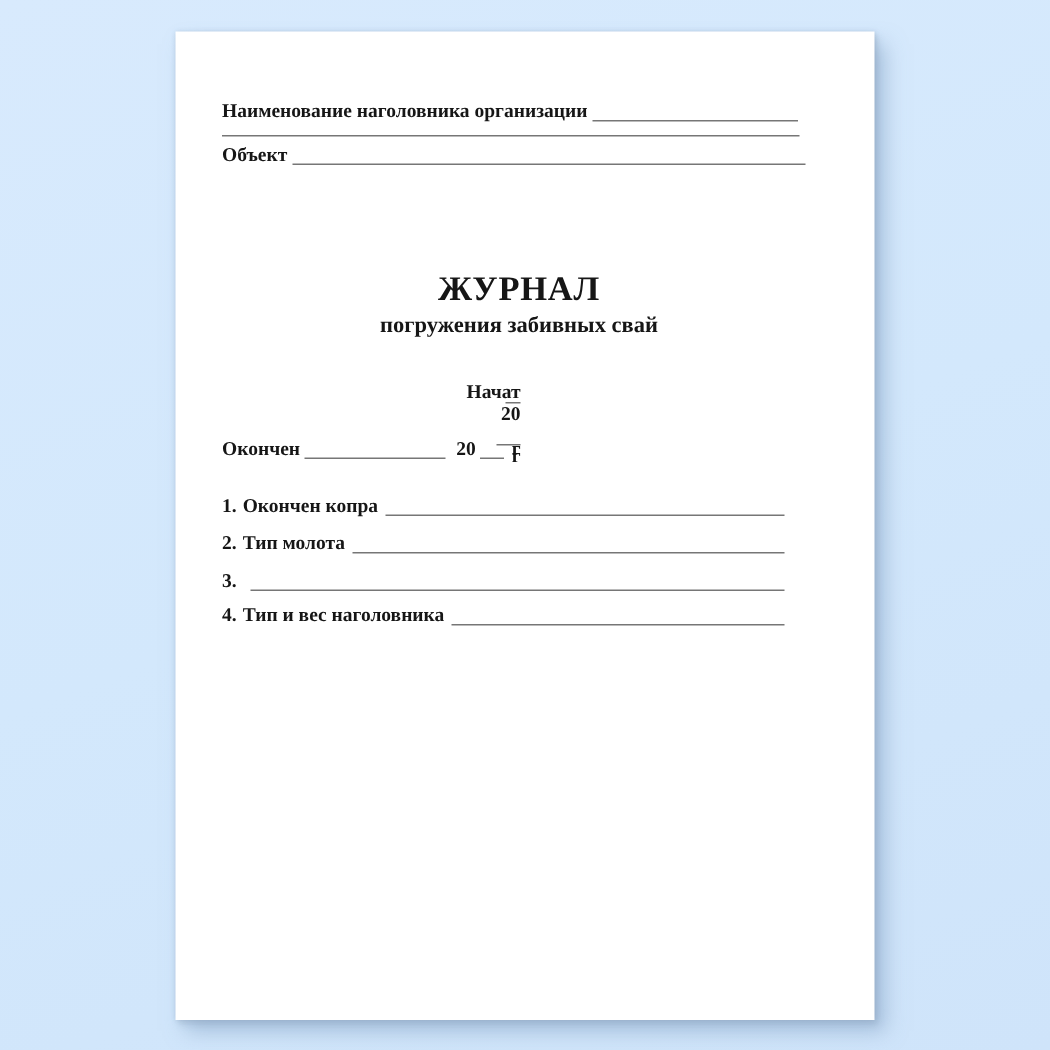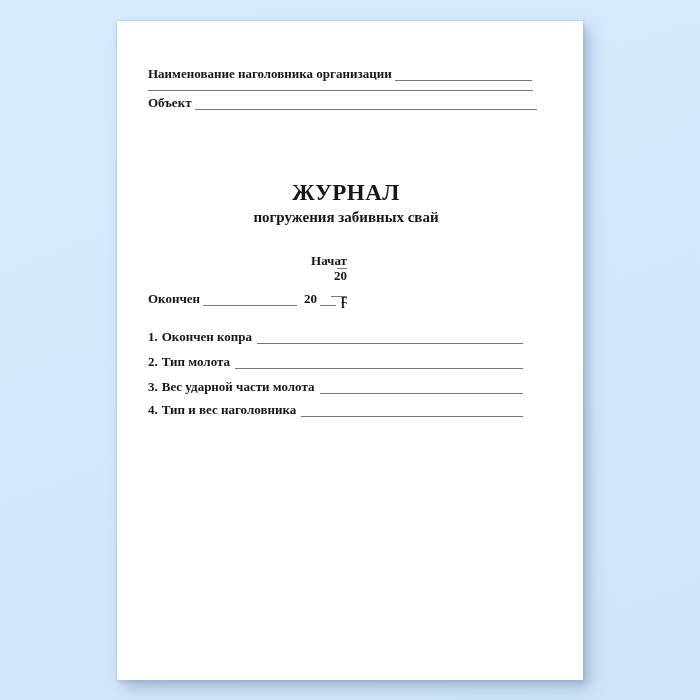--- a/index.html
+++ b/index.html
@@ -157,21 +157,20 @@
     </div>
 
     <div class="row field-row field-2">
       <span class="lbl field-num">2.</span>
       <span class="lbl">Тип молота</span>
       <span class="fill-line"></span>
     </div>
 
     <div class="row field-row field-3">
       <span class="lbl field-num">3.</span>
-      <span class="lbl">Вес ударной части молота</span>
       <span class="fill-line"></span>
     </div>
 
     <div class="row field-row field-4">
       <span class="lbl field-num">4.</span>
       <span class="lbl">Тип и вес наголовника</span>
       <span class="fill-line"></span>
     </div>
 
   </div>

